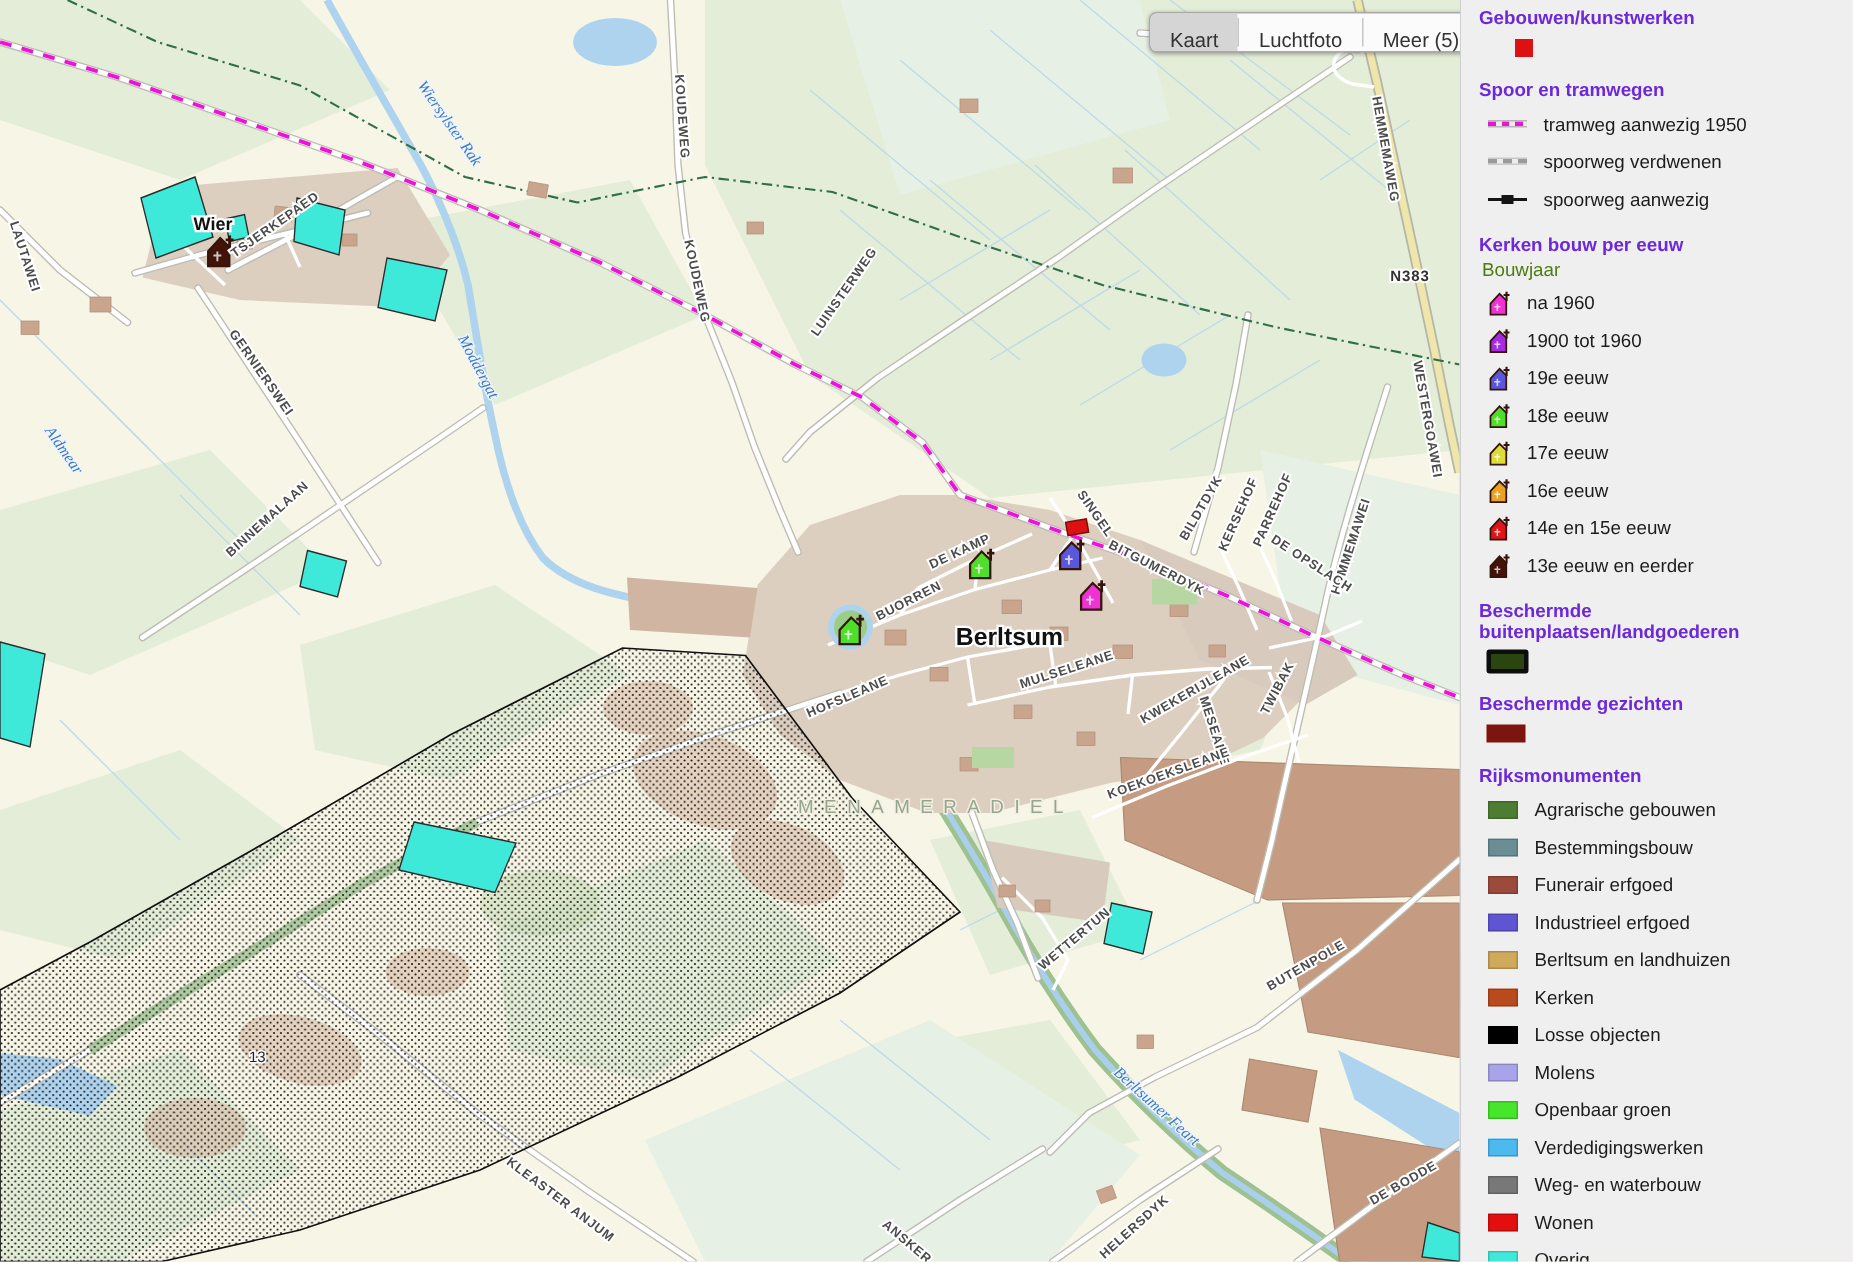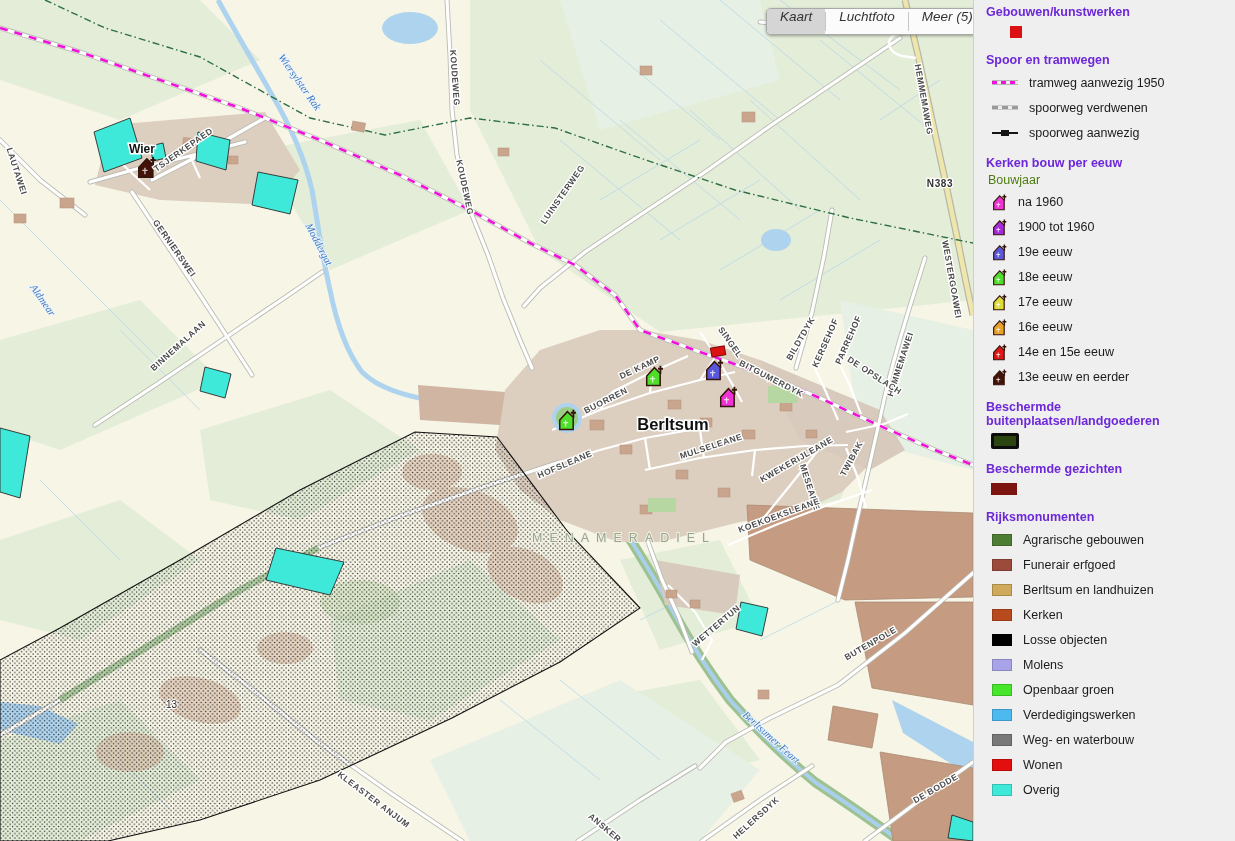--- a/index.html
+++ b/index.html
@@ -5,21 +5,21 @@
   html,body{margin:0;padding:0;}
   body{width:1235px;height:841px;overflow:hidden;font-family:"Liberation Sans",sans-serif;}
   .app{position:relative;width:1235px;height:841px;display:flex;background:#f6f4e4;}
   .map-wrap{position:relative;width:973px;height:841px;overflow:hidden;}
   .map-wrap svg{position:absolute;left:0;top:0;}
 
   
   .map-toolbar{position:absolute;left:766px;top:8px;display:flex;align-items:stretch;
     background:#fbfbfb;border:1px solid #a9a9a9;border-radius:5px;
     box-shadow:0 1px 3px rgba(0,0,0,.35);font-size:13.5px;color:#333;z-index:5;height:25px;}
-  .tb-btn{display:flex;align-items:flex-start;padding:0 13px;cursor:pointer;white-space:nowrap;font-style:italic;}
+  .tb-btn{display:flex;align-items:flex-end;padding:0 13px;cursor:pointer;white-space:nowrap;}
   .tb-btn.selected{background:#d5d5d5;border-radius:4px 0 0 4px;}
   .tb-sep{width:1px;background:#c6c6c6;margin:3px 0;}
 
   
   .legend{width:262px;height:841px;background:#efefef;border-left:1px solid #cfcfcf;
     box-sizing:border-box;overflow:hidden;padding-top:2px;}
   .lg-header{font-weight:bold;color:#6d28d9;font-size:12.5px;margin:11px 6px 3px 12px;line-height:14px;}
   .lg-header.first{margin-top:3px;}
   .lg-sub{color:#4d7c0f;font-size:12.5px;margin:3px 6px 2px 14px;}
   .lg-item{display:flex;align-items:center;height:25px;padding-left:18px;color:#1c1c1c;font-size:12.5px;}
@@ -428,24 +428,32 @@
       <div class="gezicht-swatch" style="background-color: rgb(124, 21, 15);"></div>
     </div>
 
     <div class="lg-header">Rijksmonumenten</div>
 
     <div class="lg-item">
       <div class="chip" style="background-color: rgb(77, 125, 51);"></div>
       <span class="lbl">Agrarische gebouwen</span>
     </div>
     <div class="lg-item">
+      <div class="chip" style="background-color: rgb(107, 142, 150);"></div>
+      <span class="lbl">Bestemmingsbouw</span>
+    </div>
+    <div class="lg-item">
       <div class="chip" style="background-color: rgb(156, 74, 60);"></div>
       <span class="lbl">Funerair erfgoed</span>
     </div>
     <div class="lg-item">
+      <div class="chip" style="background-color: rgb(95, 85, 210);"></div>
+      <span class="lbl">Industrieel erfgoed</span>
+    </div>
+    <div class="lg-item">
       <div class="chip" style="background-color: rgb(206, 170, 90);"></div>
       <span class="lbl">Berltsum en landhuizen</span>
     </div>
     <div class="lg-item">
       <div class="chip" style="background-color: rgb(185, 74, 30);"></div>
       <span class="lbl">Kerken</span>
     </div>
     <div class="lg-item">
       <div class="chip" style="background-color: rgb(0, 0, 0);"></div>
       <span class="lbl">Losse objecten</span>

